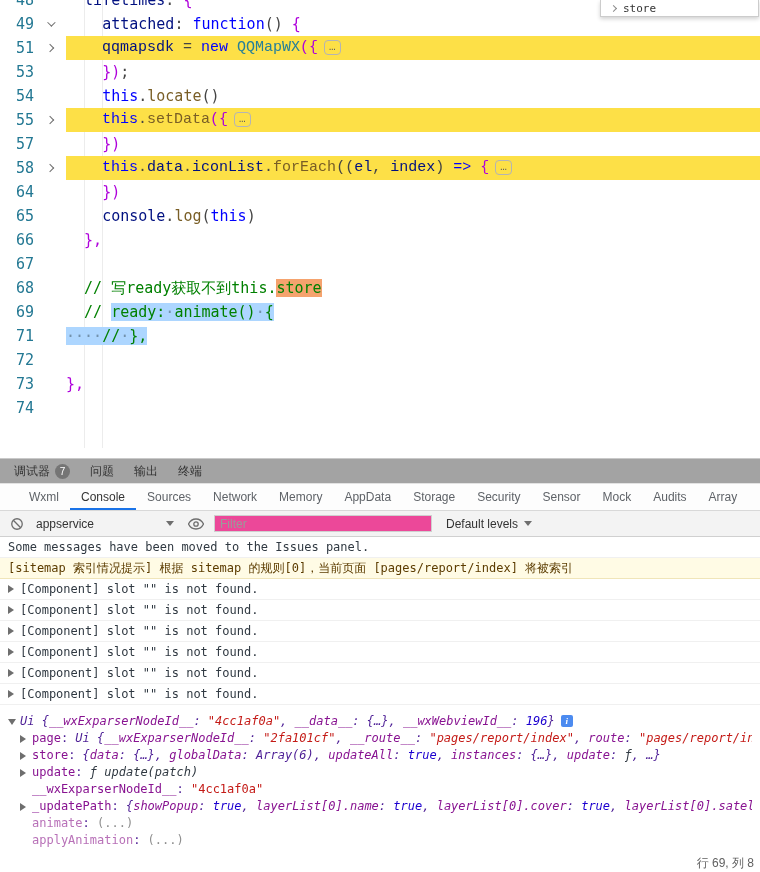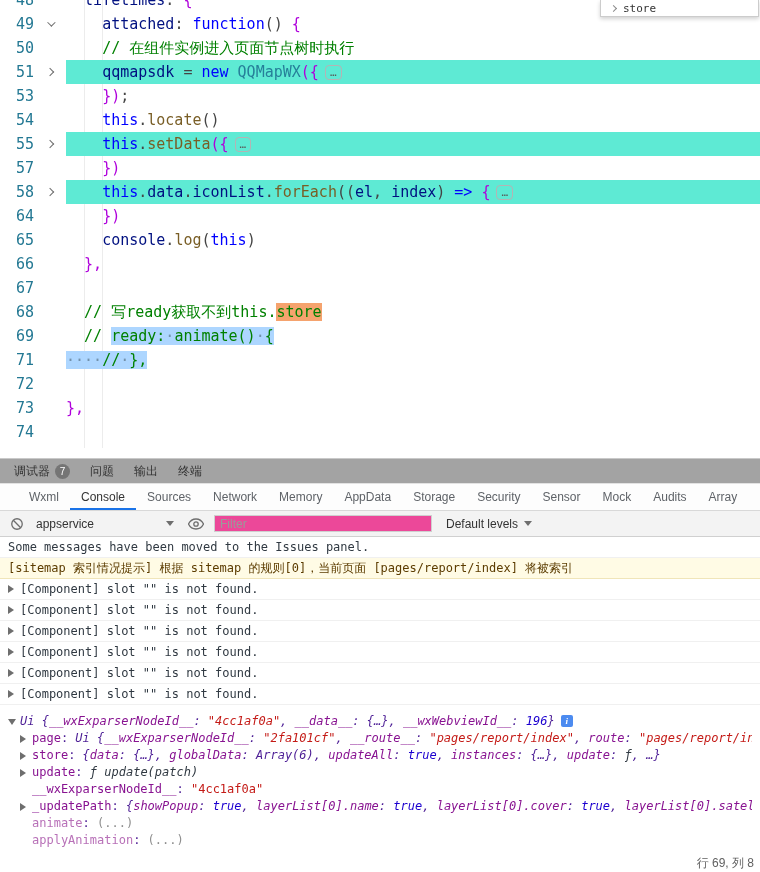--- a/index.html
+++ b/index.html
@@ -15,21 +15,21 @@
   .g1 { left:84px; } .g2 { left:102px; }
   .code-line { display:flex; height:24px; line-height:24px; position:relative; z-index:1; }
   .gutter { width:66px; flex:none; display:flex; background:#fff; }
   .lnum { width:34px; text-align:right; color:#237893; font-size:15px; }
   .fold { width:32px; display:flex; align-items:center; justify-content:center; }
   .chev { display:inline-block; width:6px; height:6px;
           border-right:1.5px solid #6d6d6d; border-bottom:1.5px solid #6d6d6d; }
   .chev.down  { transform:rotate(45deg) translateY(-2px); }
   .chev.right { transform:rotate(-45deg); }
   .code-content { flex:1; white-space:pre; }
-  .band .code-content { background:#5eead4; }
+  .band .code-content { background:#fde047;font-family:Liberation Mono, monospace; }
   .c-prop { color:#001080; } .c-kw { color:#0000ff; } .c-cmt { color:#008000; }
   .c-fn { color:#795e26; } .c-cls { color:#267f99; } .c-pun { color:#444; }
   .c-brace { color:#af00db; } .c-ws { color:#7291ac; }
   .sel { background:#add6ff; }
   .mark { background:#f5a36e; }
   .fold-badge { display:inline-block; border:1px solid #b4b4b4; border-radius:4px;
                 color:#5a5a5a; font-size:11px; line-height:13px; padding:0 4px;
                 margin-left:6px; vertical-align:middle; }
 
   
@@ -120,27 +120,20 @@
         </div>
         <div class="code-line">
           <div class="gutter">
             <div class="lnum">49</div>
             <div class="fold">
               <span class="chev down"></span>
             </div>
           </div>
           <div class="code-content"><span class="c-pun">    </span><span class="c-prop">attached</span><span class="c-pun">: </span><span class="c-kw">function</span><span class="c-pun">() </span><span class="c-brace">{</span></div>
         </div>
-        <div class="code-line">
-          <div class="gutter">
-            <div class="lnum">50</div>
-            <div class="fold"></div>
-          </div>
-          <div class="code-content"><span class="c-pun">    </span><span class="c-cmt">// 在组件实例进入页面节点树时执行</span></div>
-        </div>
         <div class="code-line band">
           <div class="gutter">
             <div class="lnum">51</div>
             <div class="fold">
               <span class="chev right"></span>
             </div>
           </div>
           <div class="code-content"><span class="c-pun">    </span><span class="c-prop">qqmapsdk</span><span class="c-pun"> = </span><span class="c-kw">new</span><span class="c-pun"> </span><span class="c-cls">QQMapWX</span><span class="c-brace">({</span><span class="fold-badge">…</span></div>
         </div>
         <div class="code-line">

